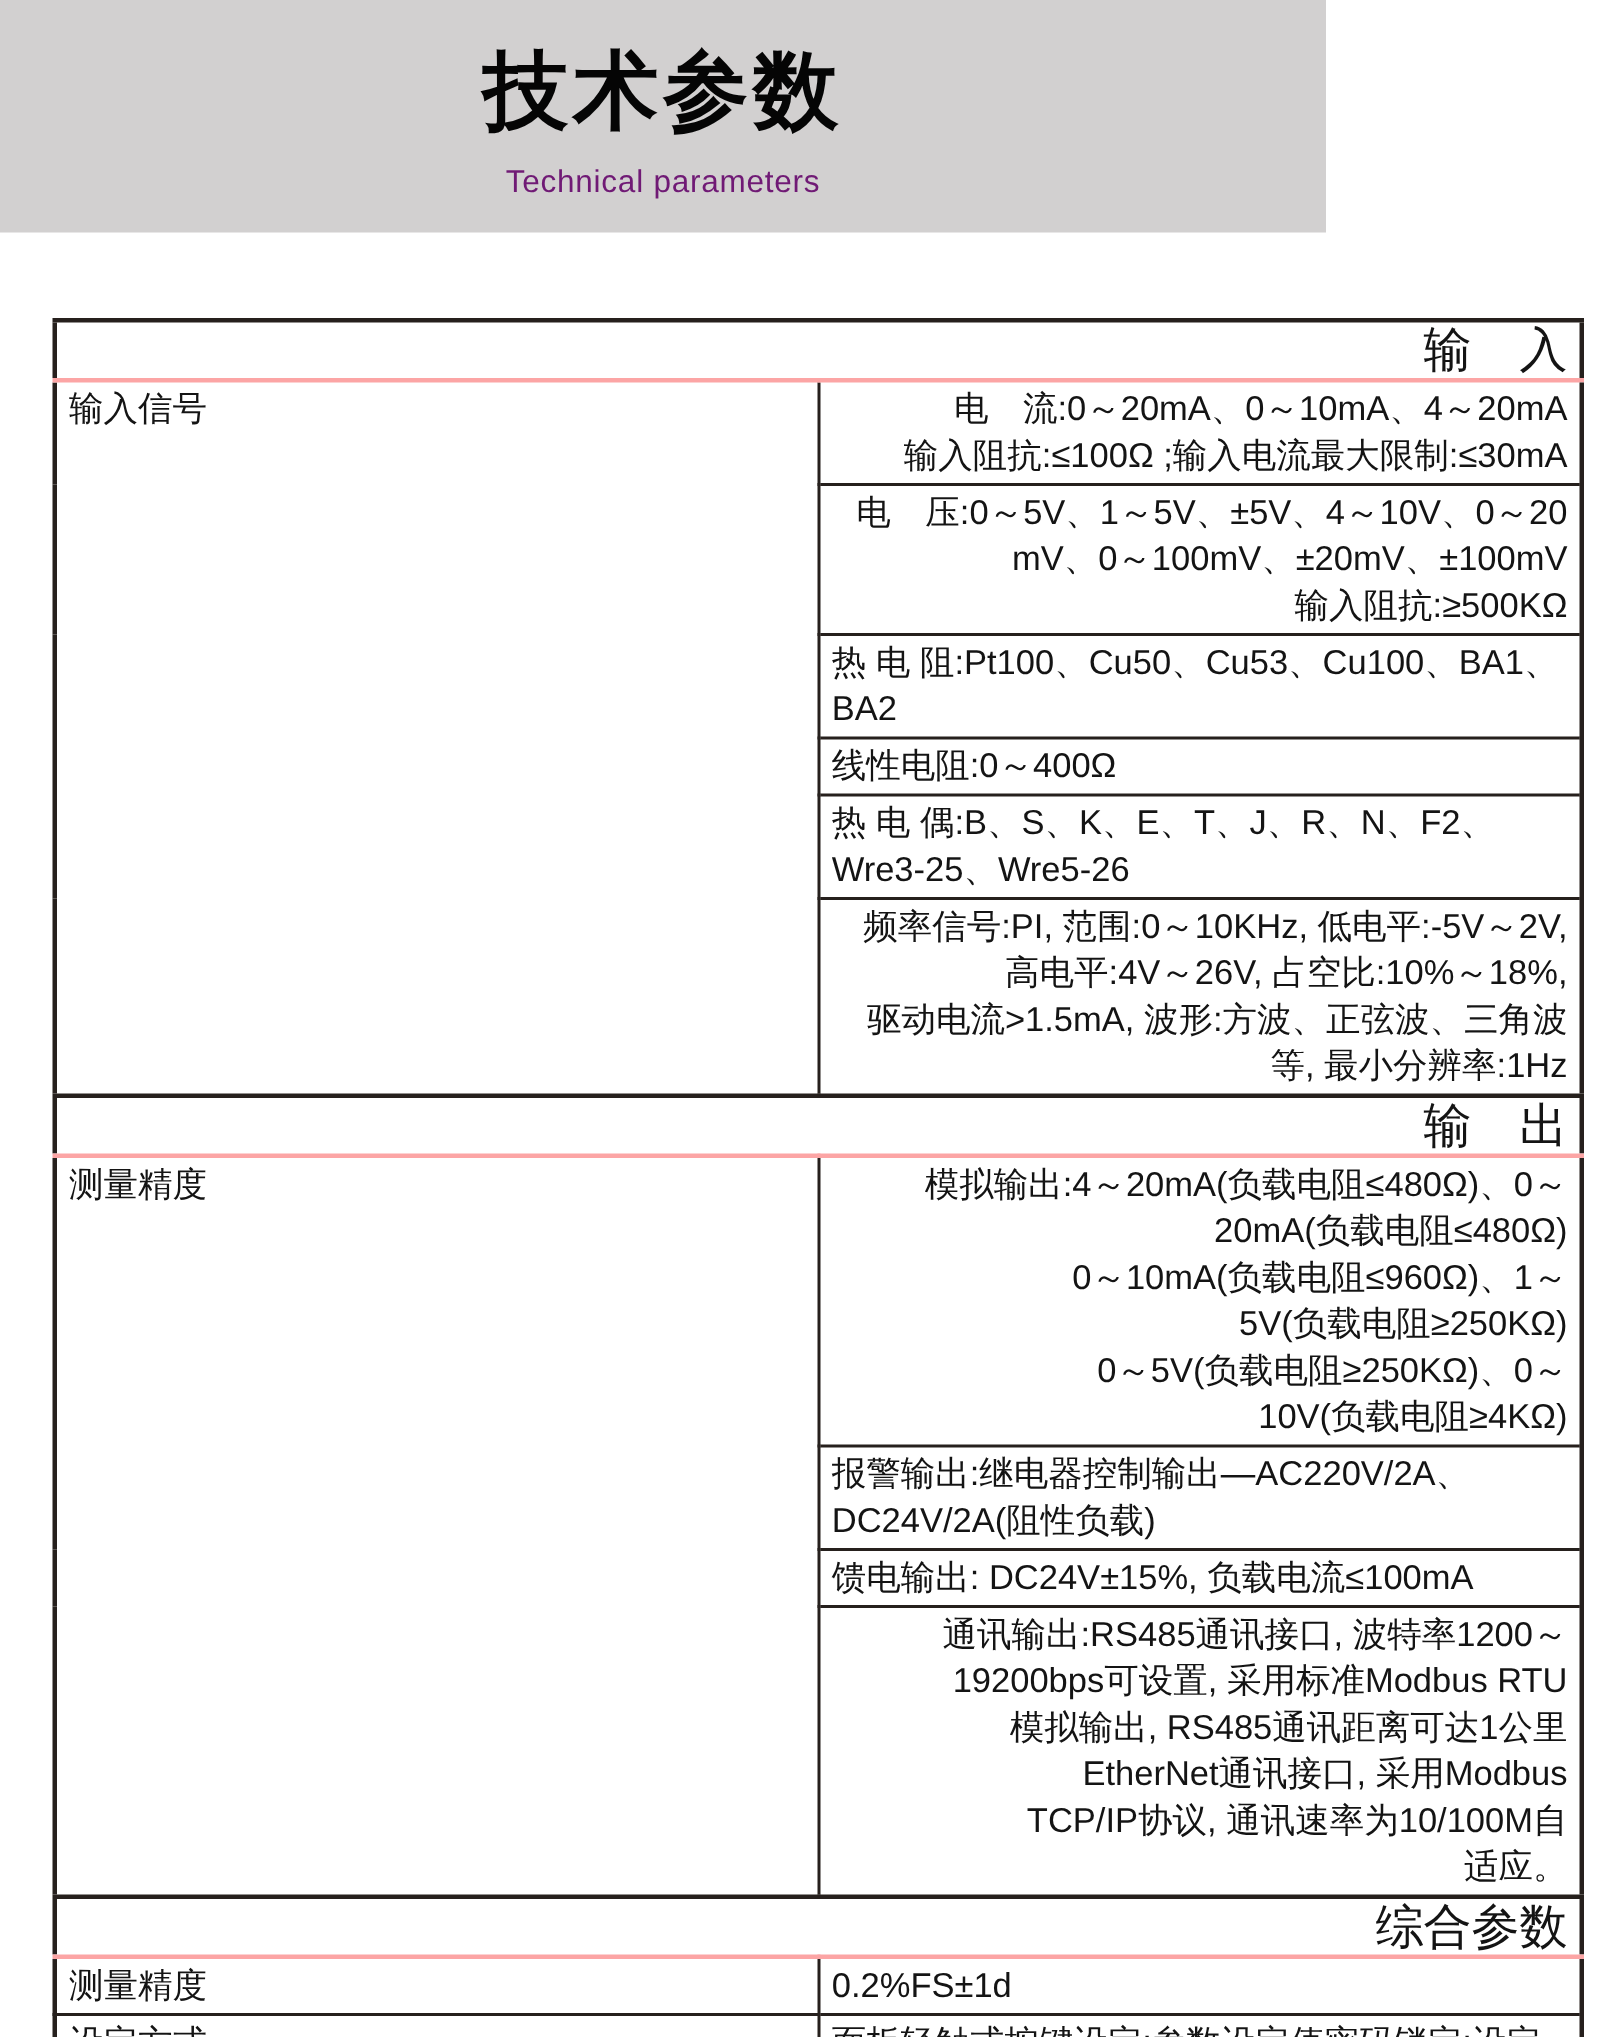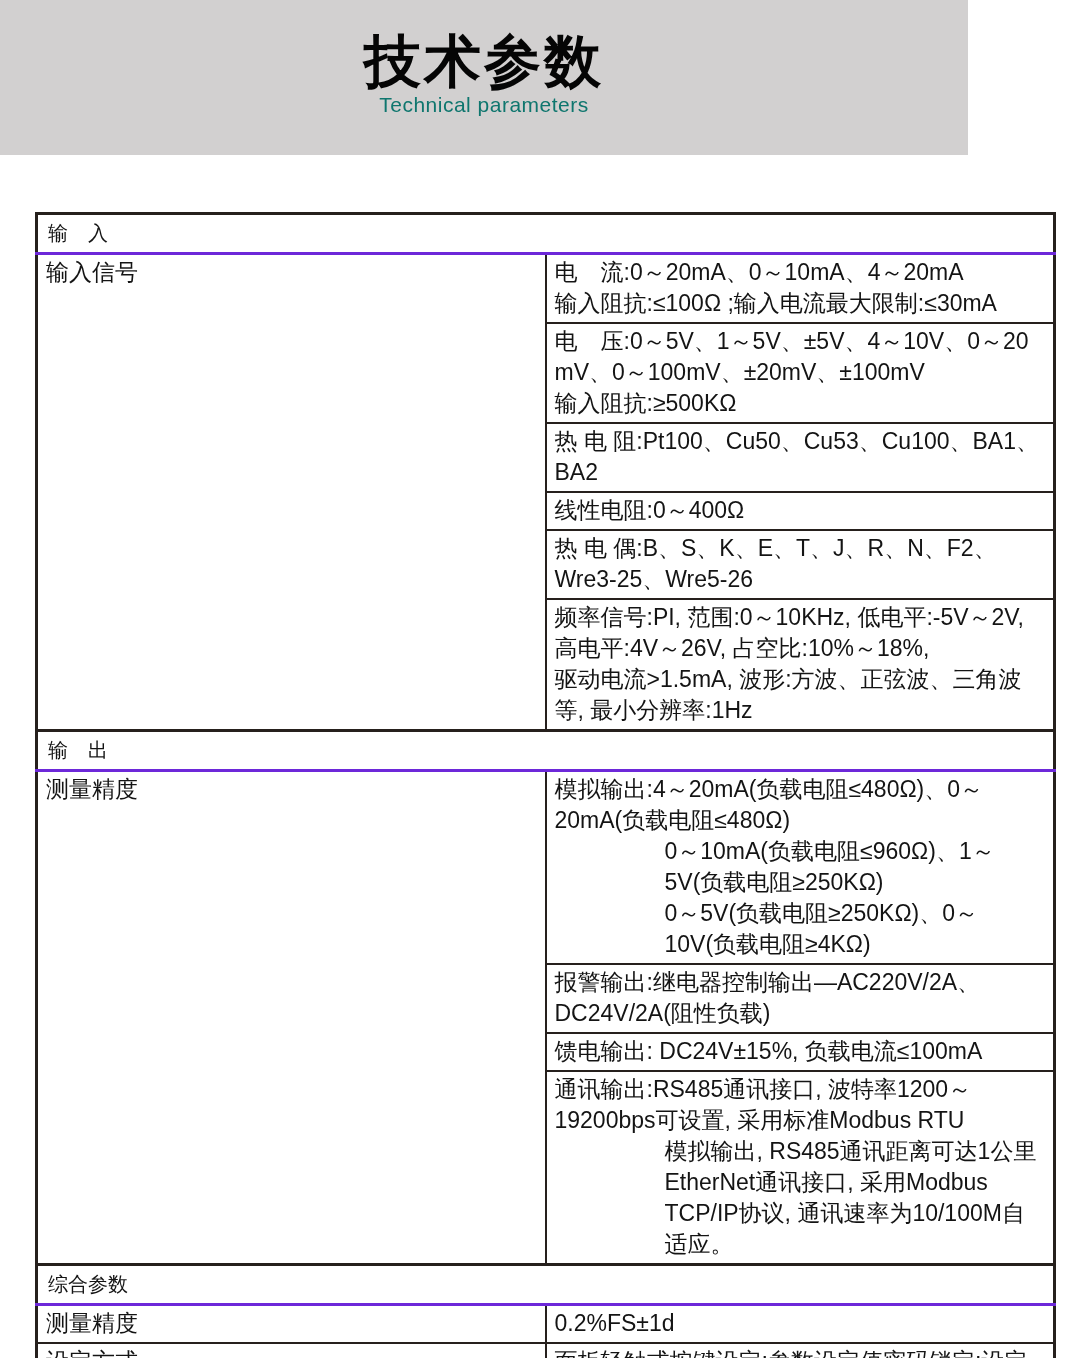--- a/index.html
+++ b/index.html
@@ -6,37 +6,37 @@
   html, body {
     width: 1080px;
     background: #ffffff;
     font-family: "Liberation Sans", "DejaVu Sans", sans-serif;
     color: #111111;
   }
   .page { width: 1080px; height: 1358px; position: relative; background: #ffffff; overflow: hidden; }
 
   
   .band {
-    width: 968px; height: 155px;
+    width: 884px; height: 155px;
     background: #d2d0d0;
     text-align: center;
     padding-top: 30px;
   }
   .band h1 {
     font-size: 57px;
     font-weight: 900;
     color: #050505;
     letter-spacing: 3px;
     line-height: 62px;
   }
   .band .sub {
     font-size: 21px;
-    color: #0f766e;
+    color: #701a75;
     letter-spacing: 0.5px;
-    margin-top: 1px;
+    margin-top: 18px;
   }
 
   
   .spec-wrap { padding: 57px 0 0 35px; }
   table.spec {
     border-collapse: collapse;
     width: 1021px;
     table-layout: fixed;
     background: #ffffff;
   }
@@ -46,27 +46,28 @@
     line-height: 31px;
     vertical-align: top;
     padding: 2px 8px 3px 8px;
     color: #141414;
     font-weight: 500;
   }
   td.col-label { width: 137px; padding-left: 10px; white-space: nowrap; }
   td.col-value { padding-left: 18px; }
   tr.section-row td {
     border-top: 3px solid #26201d;
-    border-bottom: 3px solid #6d28d9;
-    font-size: 20px;
+    border-bottom: 3px solid #fca5a5;
+    font-size: 32px;
     padding: 2px 8px 3px 10px;
     line-height: 32px;
+    text-align: right;
   }
   table.spec { border: 3px solid #26201d; }
-  .line { display: block; }
+  .line { display: block; text-align: right; }
   .line.indent { padding-left: 110px; }
   td.tall-label { vertical-align: top; }
 </style>
 </head>
 <body>
 
 <div class="page">
 
   <div class="band">
     <h1>技术参数</h1>

